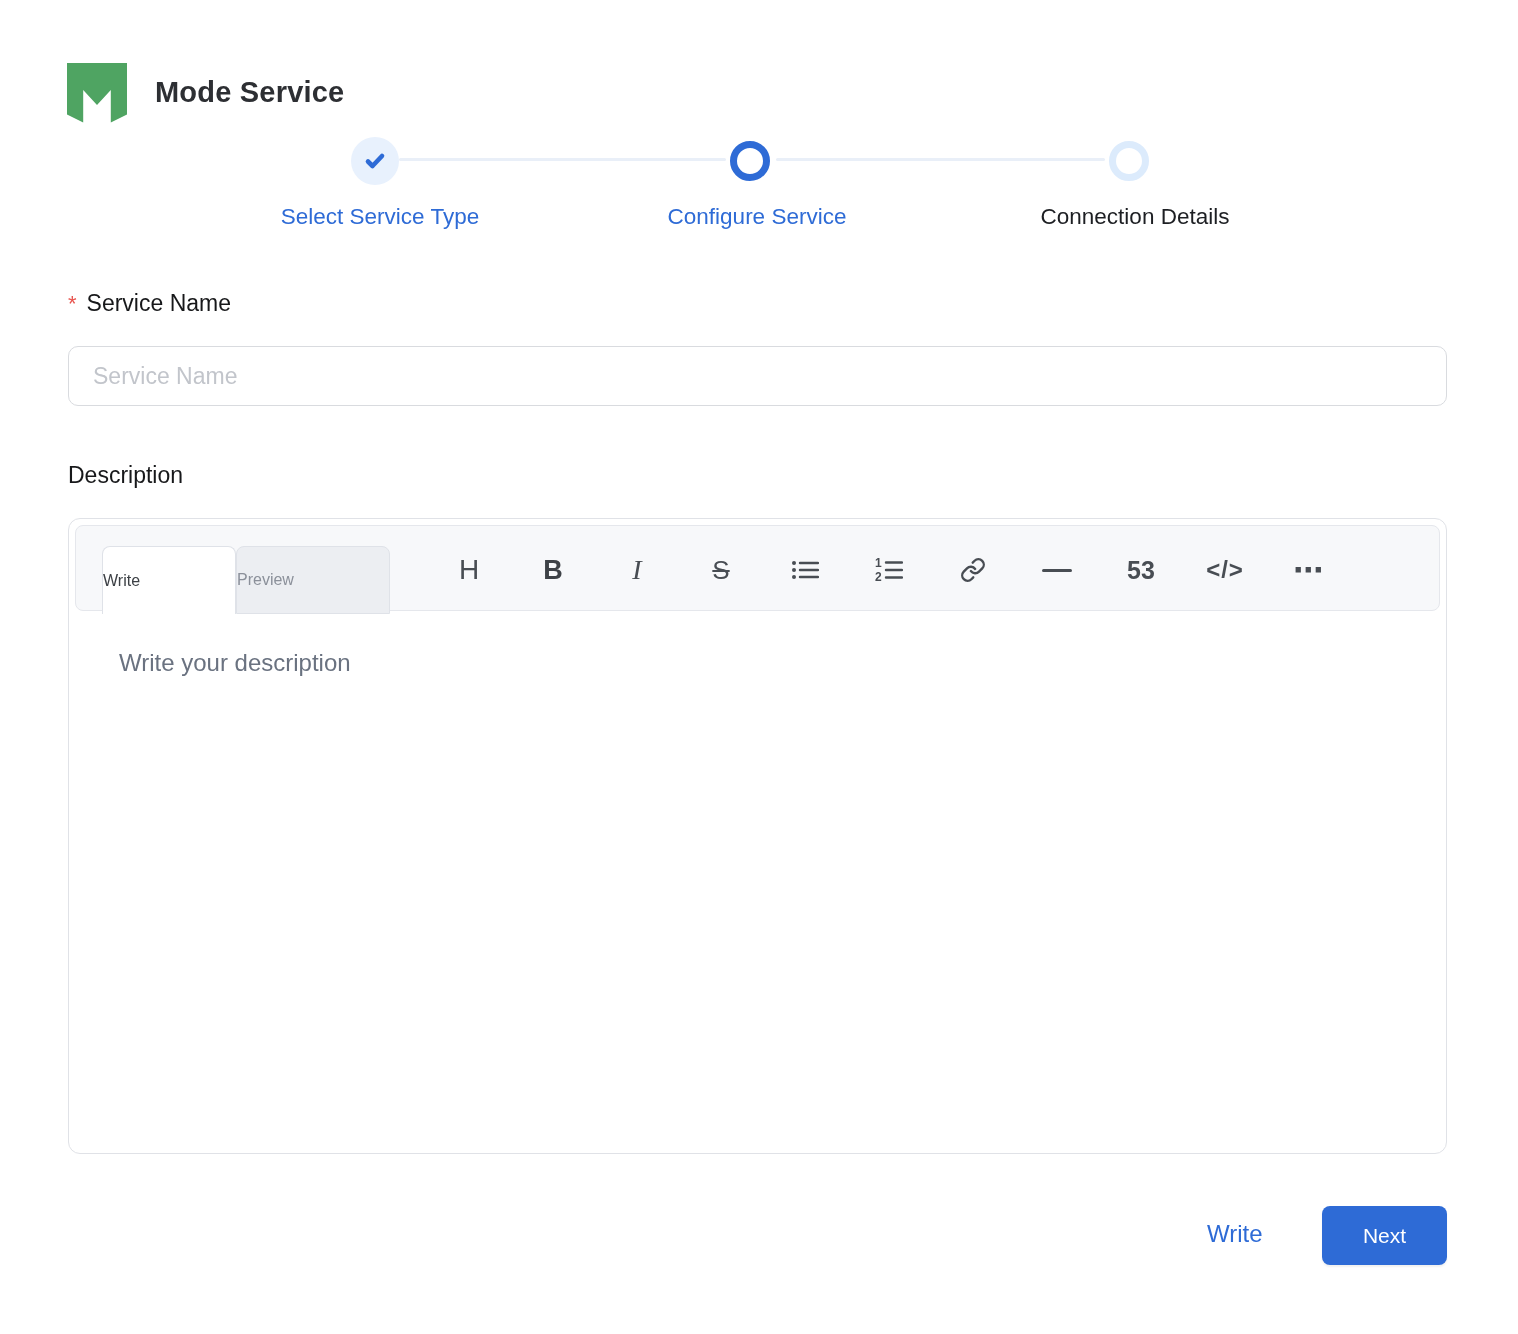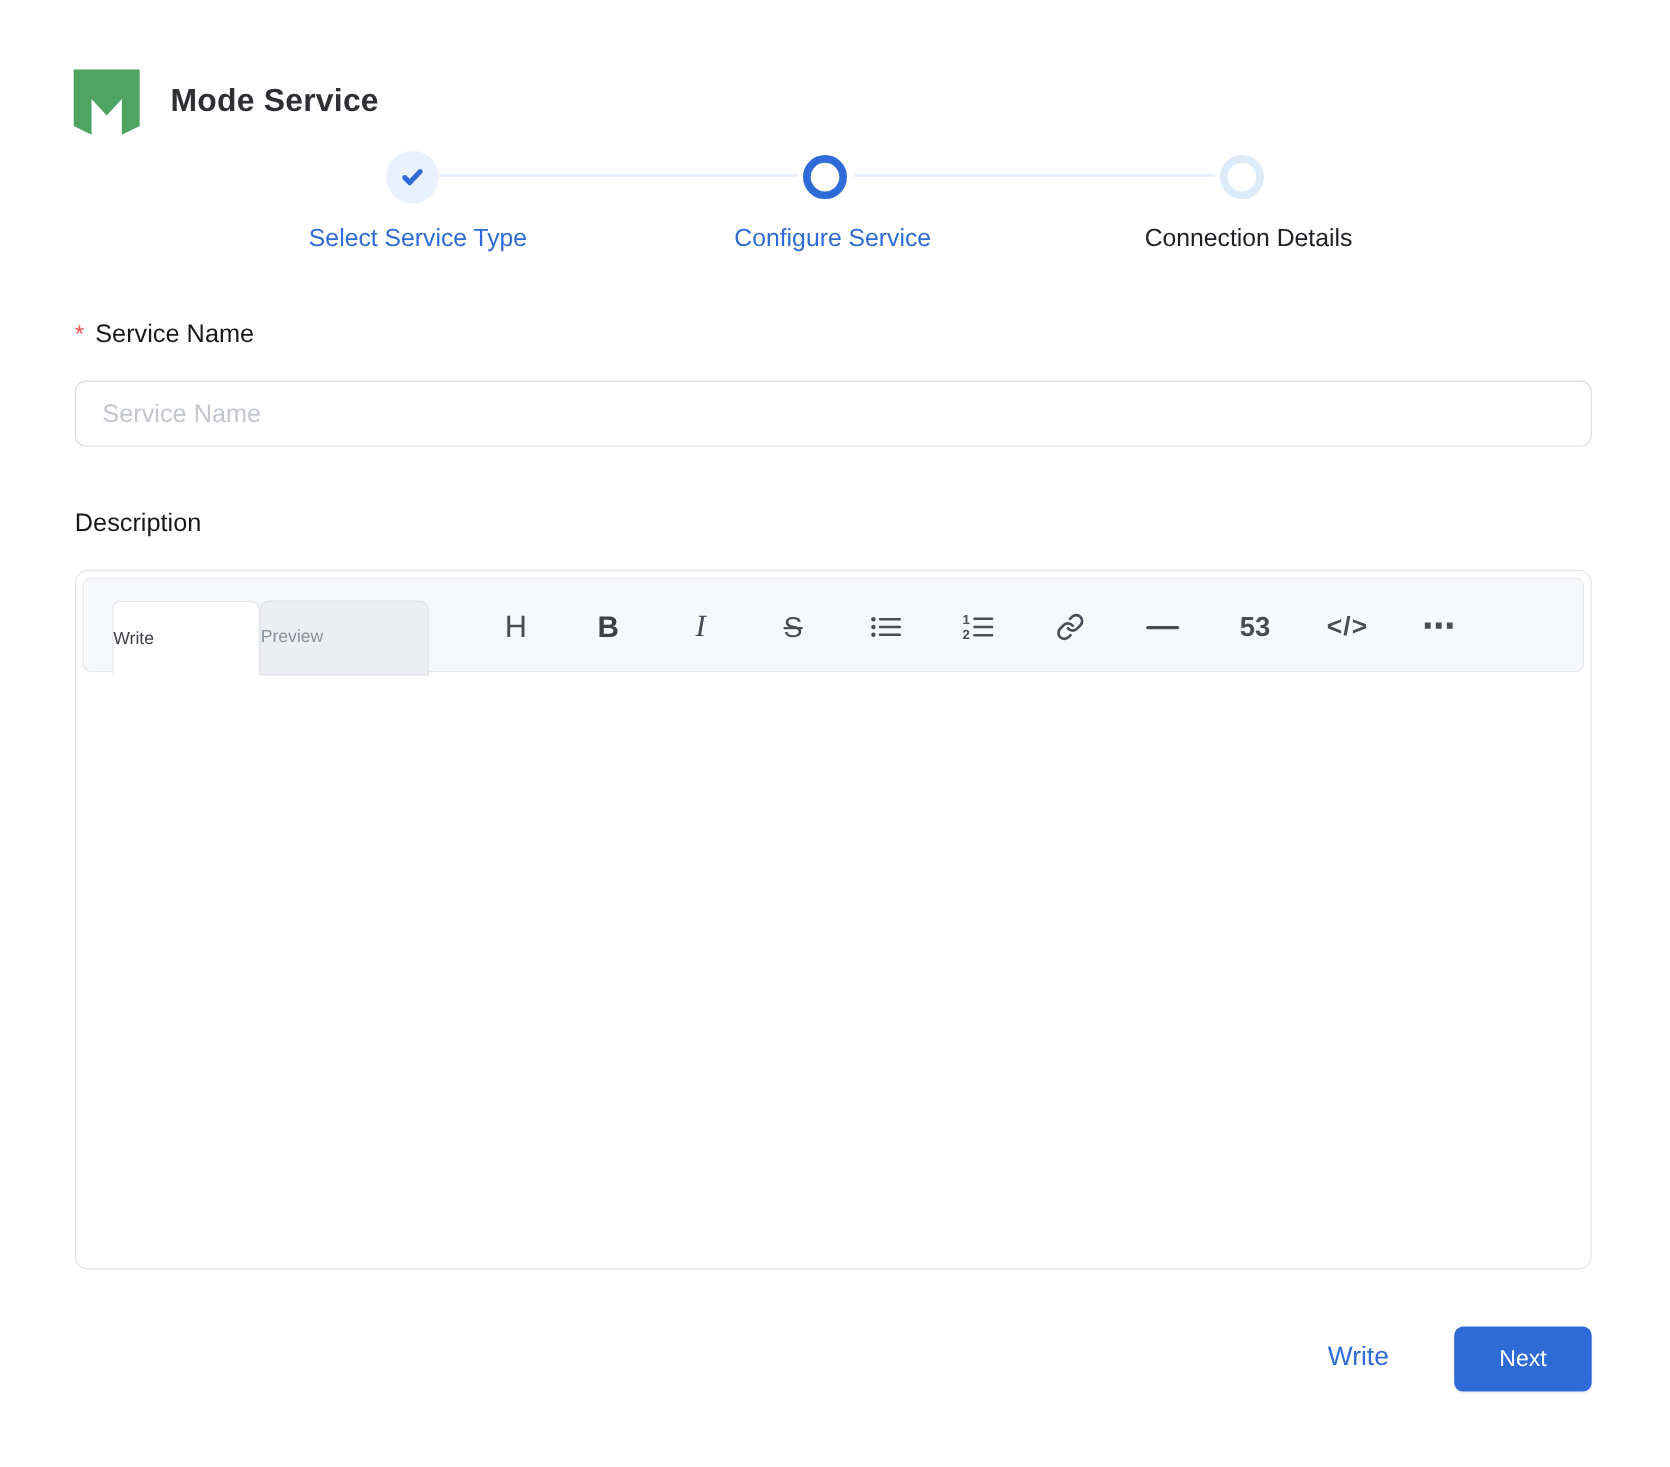--- a/index.html
+++ b/index.html
@@ -219,18 +219,19 @@
         <span class="g-quote">53</span>
       </div>
       <div class="tb-item">
         <span class="g-code">&lt;/&gt;</span>
       </div>
       <div class="tb-item">
         <span class="g-more">⋯</span>
       </div>
     </div>
 
+    <textarea class="editor-body" placeholder="Write your description" style=""></textarea>
   </div>
 
   <button class="back-link">Write</button>
   <button class="next-btn">Next</button>
 
 </div>
 
 </body></html>

